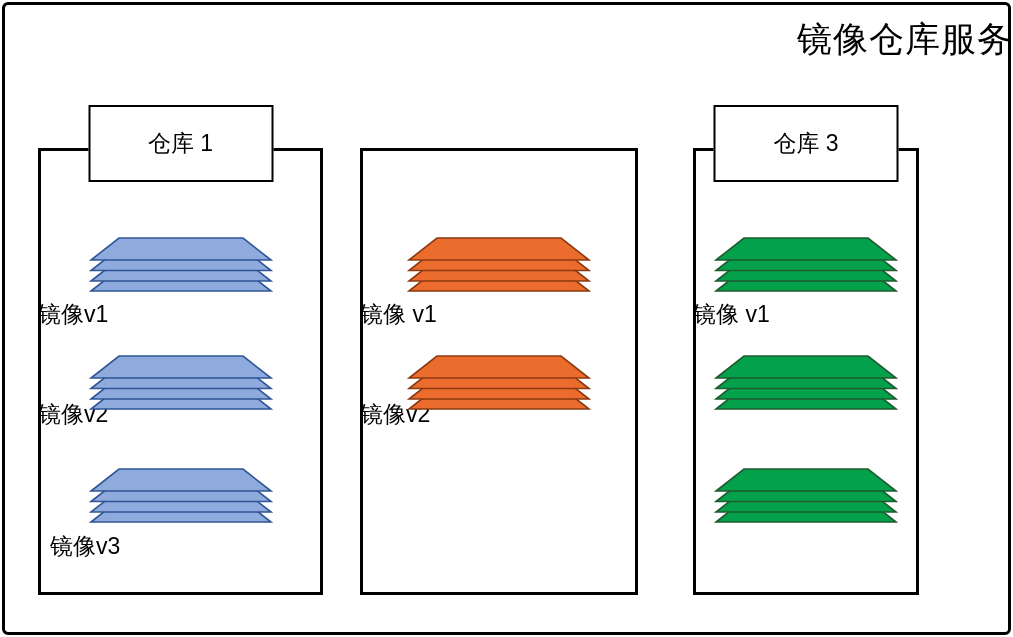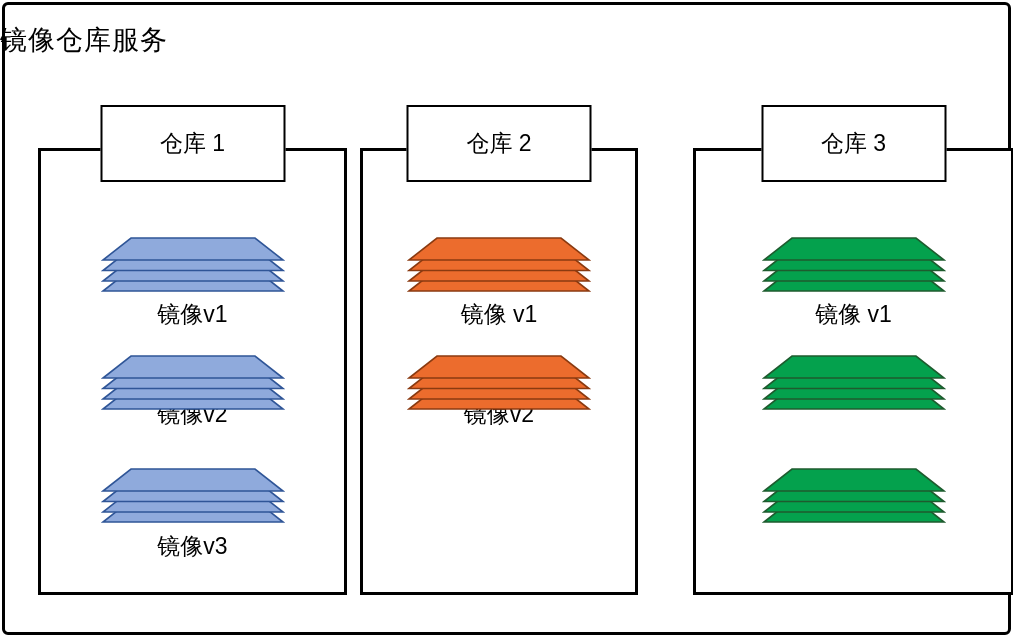--- a/index.html
+++ b/index.html
@@ -5,51 +5,51 @@
   html,body { margin:0; padding:0; background:#ffffff; }
   body {
     width:1013px; height:637px; position:relative; overflow:hidden;
     font-family:"Liberation Sans","DejaVu Sans",sans-serif; color:#000;
   }
   .frame {
     position:absolute; left:2px; top:2px; right:2px; bottom:2px;
     border:3px solid #000; border-radius:6px; background:#fff;
   }
   .title {
-    position:absolute; left:0; top:22px; width:100%;
-    text-align:left; font-size:27px; letter-spacing:1px;
+    position:absolute; left:0; top:16px; width:100%;
+    text-align:right; font-size:35px; letter-spacing:1px;
   }
   .warehouse { position:absolute; top:105px; height:490px; }
-  .wh1 { left:38px;  width:309px; }
+  .wh1 { left:38px;  width:285px; }
   .wh2 { left:360px; width:278px; }
-  .wh3 { left:693px; width:321px; }
+  .wh3 { left:693px; width:226px; }
   .wh-box {
     position:absolute; left:0; right:0; top:43px; bottom:0;
     border:3px solid #000; background:#fff;
   }
   .wh-label {
     position:absolute; top:0; left:50%; transform:translateX(-50%);
     width:181px; height:73px; border:2px solid #000; background:#fff;
     display:flex; align-items:center; justify-content:center;
     font-size:23px; z-index:2;
   }
   .stack {
     position:absolute; left:50%; transform:translateX(-50%);
     width:184px; height:58px; z-index:1;
   }
   .stack.row1 { top:131px; }
   .stack.row2 { top:249px; }
   .stack.row3 { top:362px; }
   .img-label {
-    position:absolute; left:0; width:100%; text-align:center;
+    position:absolute; left:0; width:100%; text-align:left;
     font-size:23px; line-height:34px; height:34px;
   }
   .img-label.row1 { top:192px; }
   .img-label.row2 { top:292px; }
-  .img-label.row3 { top:424px; }
+  .img-label.row3 { top:424px;margin-left:12px; }
   .stack--blue   polygon { fill:#8FAADC; stroke:#2F5597; stroke-width:1.6; }
   .stack--orange polygon { fill:#EC6C2D; stroke:#8A3A10; stroke-width:1.6; }
   .stack--green  polygon { fill:#04A14D; stroke:#1E5B2E; stroke-width:1.6; }
 </style>
 </head>
 <body>
 
 <div class="frame"></div>
 
 <div class="title">镜像仓库服务</div>
@@ -78,21 +78,20 @@
     <polygon points="30,33 154,33 182,55 2,55"></polygon>
     <polygon points="30,23 154,23 182,45 2,45"></polygon>
     <polygon points="30,12.5 154,12.5 182,34.5 2,34.5"></polygon>
     <polygon points="30,2 154,2 182,24 2,24"></polygon>
   </svg>
   <div class="img-label row3">镜像v3</div>
 </div>
 
 <div class="warehouse wh2">
   <div class="wh-box"></div>
-  <div class="wh-label">仓库 2</div>
 
   <svg class="stack stack--orange row1" viewBox="0 0 184 58">
     <polygon points="30,33 154,33 182,55 2,55"></polygon>
     <polygon points="30,23 154,23 182,45 2,45"></polygon>
     <polygon points="30,12.5 154,12.5 182,34.5 2,34.5"></polygon>
     <polygon points="30,2 154,2 182,24 2,24"></polygon>
   </svg>
   <div class="img-label row1">镜像 v1</div>
 
   <svg class="stack stack--orange row2" viewBox="0 0 184 58">

